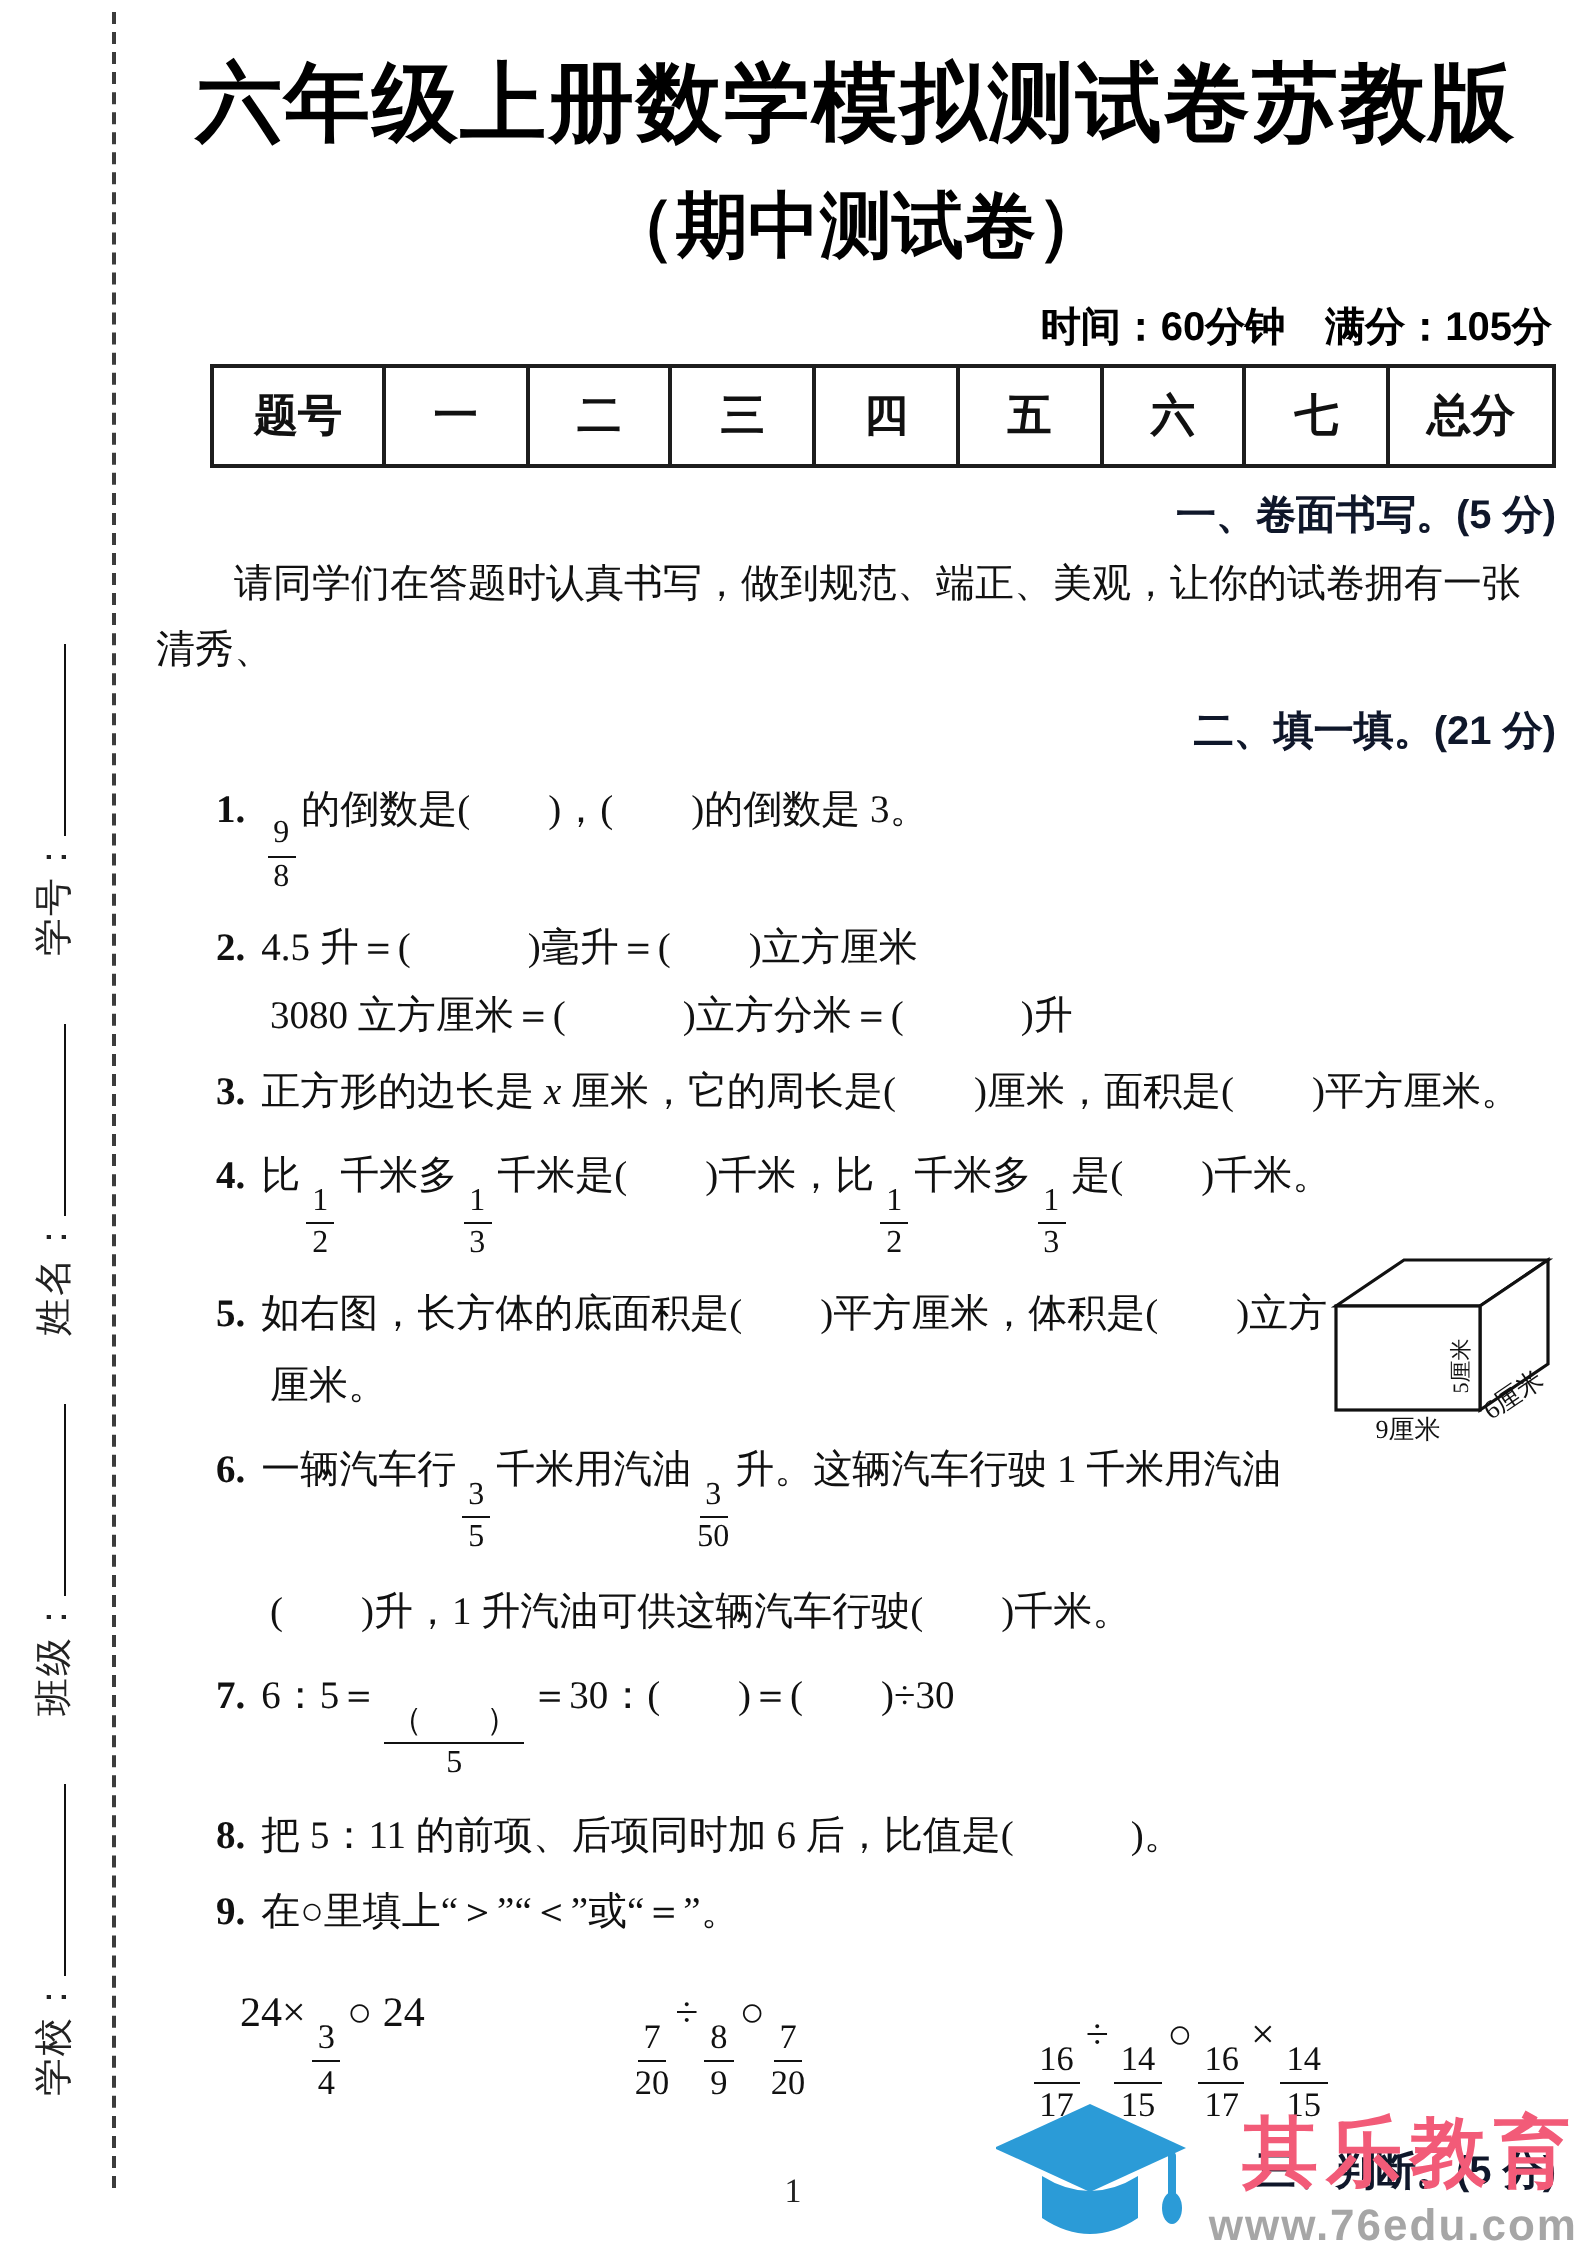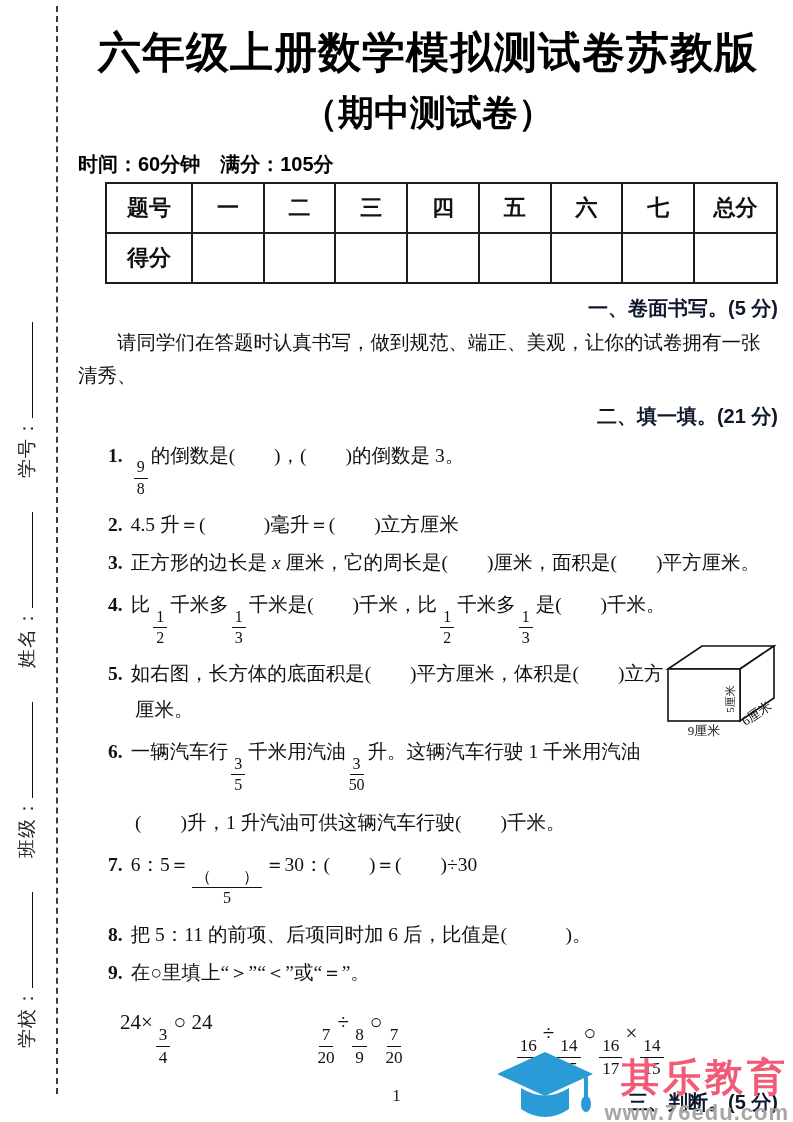--- a/index.html
+++ b/index.html
@@ -30,21 +30,21 @@
     margin:26px 0 0; text-align:center;
     font-family:"Liberation Sans", sans-serif; font-weight:bold;
     font-size:43px; line-height:52px; letter-spacing:1px; color:#000;
   }
   .subtitle {
     margin:12px 0 15px; text-align:center;
     font-family:"Liberation Sans", sans-serif; font-weight:bold;
     font-size:36px; line-height:46px; color:#000;
   }
   .meta {
-    margin:16px 2px 6px 0; text-align:left;
+    margin:16px 2px 6px 0; text-align:right;
     font-family:"Liberation Sans", sans-serif; font-weight:bold;
     font-size:20px; line-height:24px; color:#000;
   }
 
   table.score-table { border-collapse:collapse; margin-left:27px; table-layout:fixed; }
   table.score-table th, table.score-table td {
     border:2px solid #1d1d1d; height:40px; text-align:center; vertical-align:middle;
     font-family:"Liberation Sans", sans-serif; font-weight:bold; font-size:22px; padding:4px;
   }
   .col-first { width:90px; } .col-mid { width:72px; } .col-last { width:86px;border-radius:20px; }
@@ -121,44 +121,34 @@
         <th class="col-first">题号</th>
         <th class="col-mid">一</th>
         <th class="col-mid">二</th>
         <th class="col-mid">三</th>
         <th class="col-mid">四</th>
         <th class="col-mid">五</th>
         <th class="col-mid">六</th>
         <th class="col-mid">七</th>
         <th class="col-last">总分</th>
       </tr>
-      <tr>
-        <td>得分</td>
-        <td></td>
-        <td></td>
-        <td></td>
-        <td></td>
-        <td></td>
-        <td></td>
-        <td></td>
-        <td></td>
-      </tr>
     </tbody>
       </table>
 
     <div class="sec-heading">一、卷面书写。(5 分)</div>
     <p class="para indent">请同学们在答题时认真书写，做到规范、端正、美观，让你的试卷拥有一张清秀、</p>
 
     <div class="sec-heading">二、填一填。(21 分)</div>
 
     <div class="qline tall"><span class="qnum">1.</span><span class="frac">
           <span class="fnum">9</span>
           <span class="fden">8</span>
         </span><span>的倒数是(　　)，(　　)的倒数是 3。</span></div>
     <div class="qline" style="margin-bottom:4px;"><span class="qnum">2.</span><span>4.5 升＝(　　　)毫升＝(　　)立方厘米</span></div>
+    <div class="qline qcont" style="margin-top:4px;"><span>3080 立方厘米＝(　　　)立方分米＝(　　　)升</span></div>
     <div class="qline"><span class="qnum">3.</span><span>正方形的边长是 </span><span class="mvar">x</span><span> 厘米，它的周长是(　　)厘米，面积是(　　)平方厘米。</span></div>
     <div class="qline tall"><span class="qnum">4.</span><span>比</span><span class="frac">
           <span class="fnum">1</span>
           <span class="fden">2</span>
         </span><span>千米多</span><span class="frac">
           <span class="fnum">1</span>
           <span class="fden">3</span>
         </span><span>千米是(　　)千米，比</span><span class="frac">
           <span class="fnum">1</span>
           <span class="fden">2</span>

